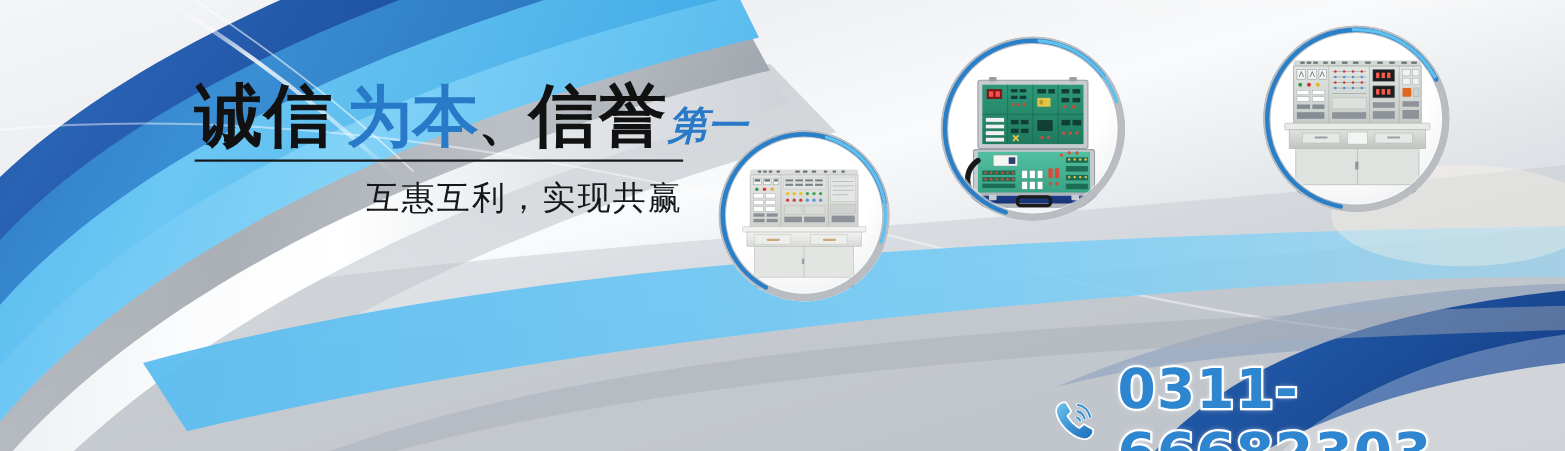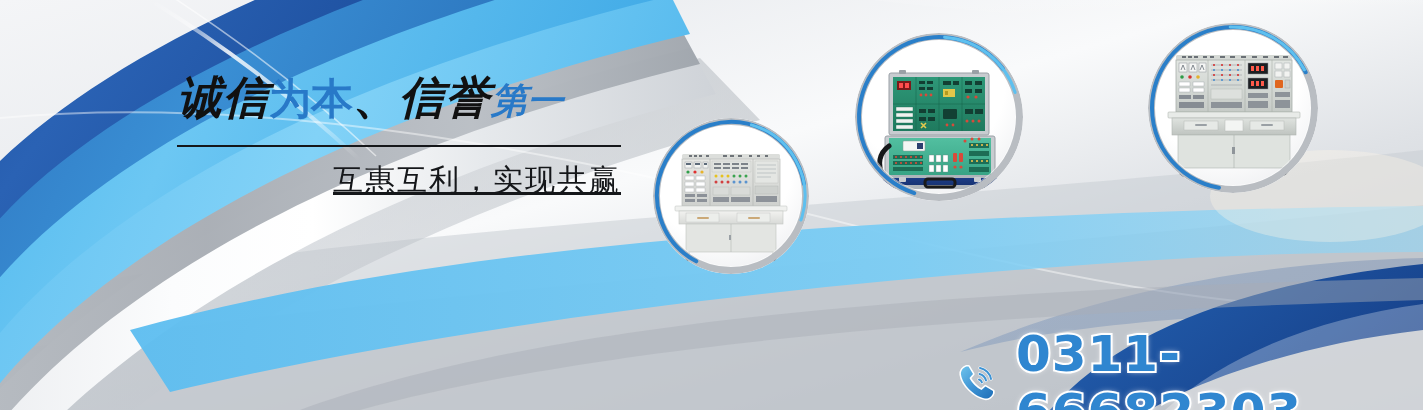--- a/index.html
+++ b/index.html
@@ -38,32 +38,32 @@
 
   
   #headline{
     position:absolute;
     left:177px;
     top:74px;
     white-space:nowrap;
     line-height:1;
   }
   .hl-big{
-    font-size:45px;
+    font-size:62px;
     font-weight:bold;
     color:#111111;
     letter-spacing:1px;
     font-family:"DejaVu Sans","Liberation Sans",sans-serif;
-    font-style:italic;
   }
   .hl-blue{
-    font-size:42px;
+    font-size:60px;
     font-weight:bold;
     color:#2879c8;
     font-family:"DejaVu Sans","Liberation Sans",sans-serif;
+    margin-left:12px;
   }
   .hl-dun{
     font-size:46px;
     font-weight:bold;
     color:#111111;
     font-family:"DejaVu Sans","Liberation Sans",sans-serif;
   }
   .hl-small-blue{
     font-size:36px;
     font-weight:bold;
@@ -85,21 +85,20 @@
     position:absolute;
     left:177px;
     top:160px;
     width:444px;
     text-align:right;
     font-size:30px;
     color:#15171a;
     letter-spacing:2px;
     white-space:nowrap;
     font-family:"DejaVu Sans","Liberation Sans",sans-serif;
-    text-decoration:underline;
   }
 
   
   #phoneblock{
     position:absolute;
     left:952px;
     top:325px;
     display:flex;
     align-items:center;
     gap:14px;

